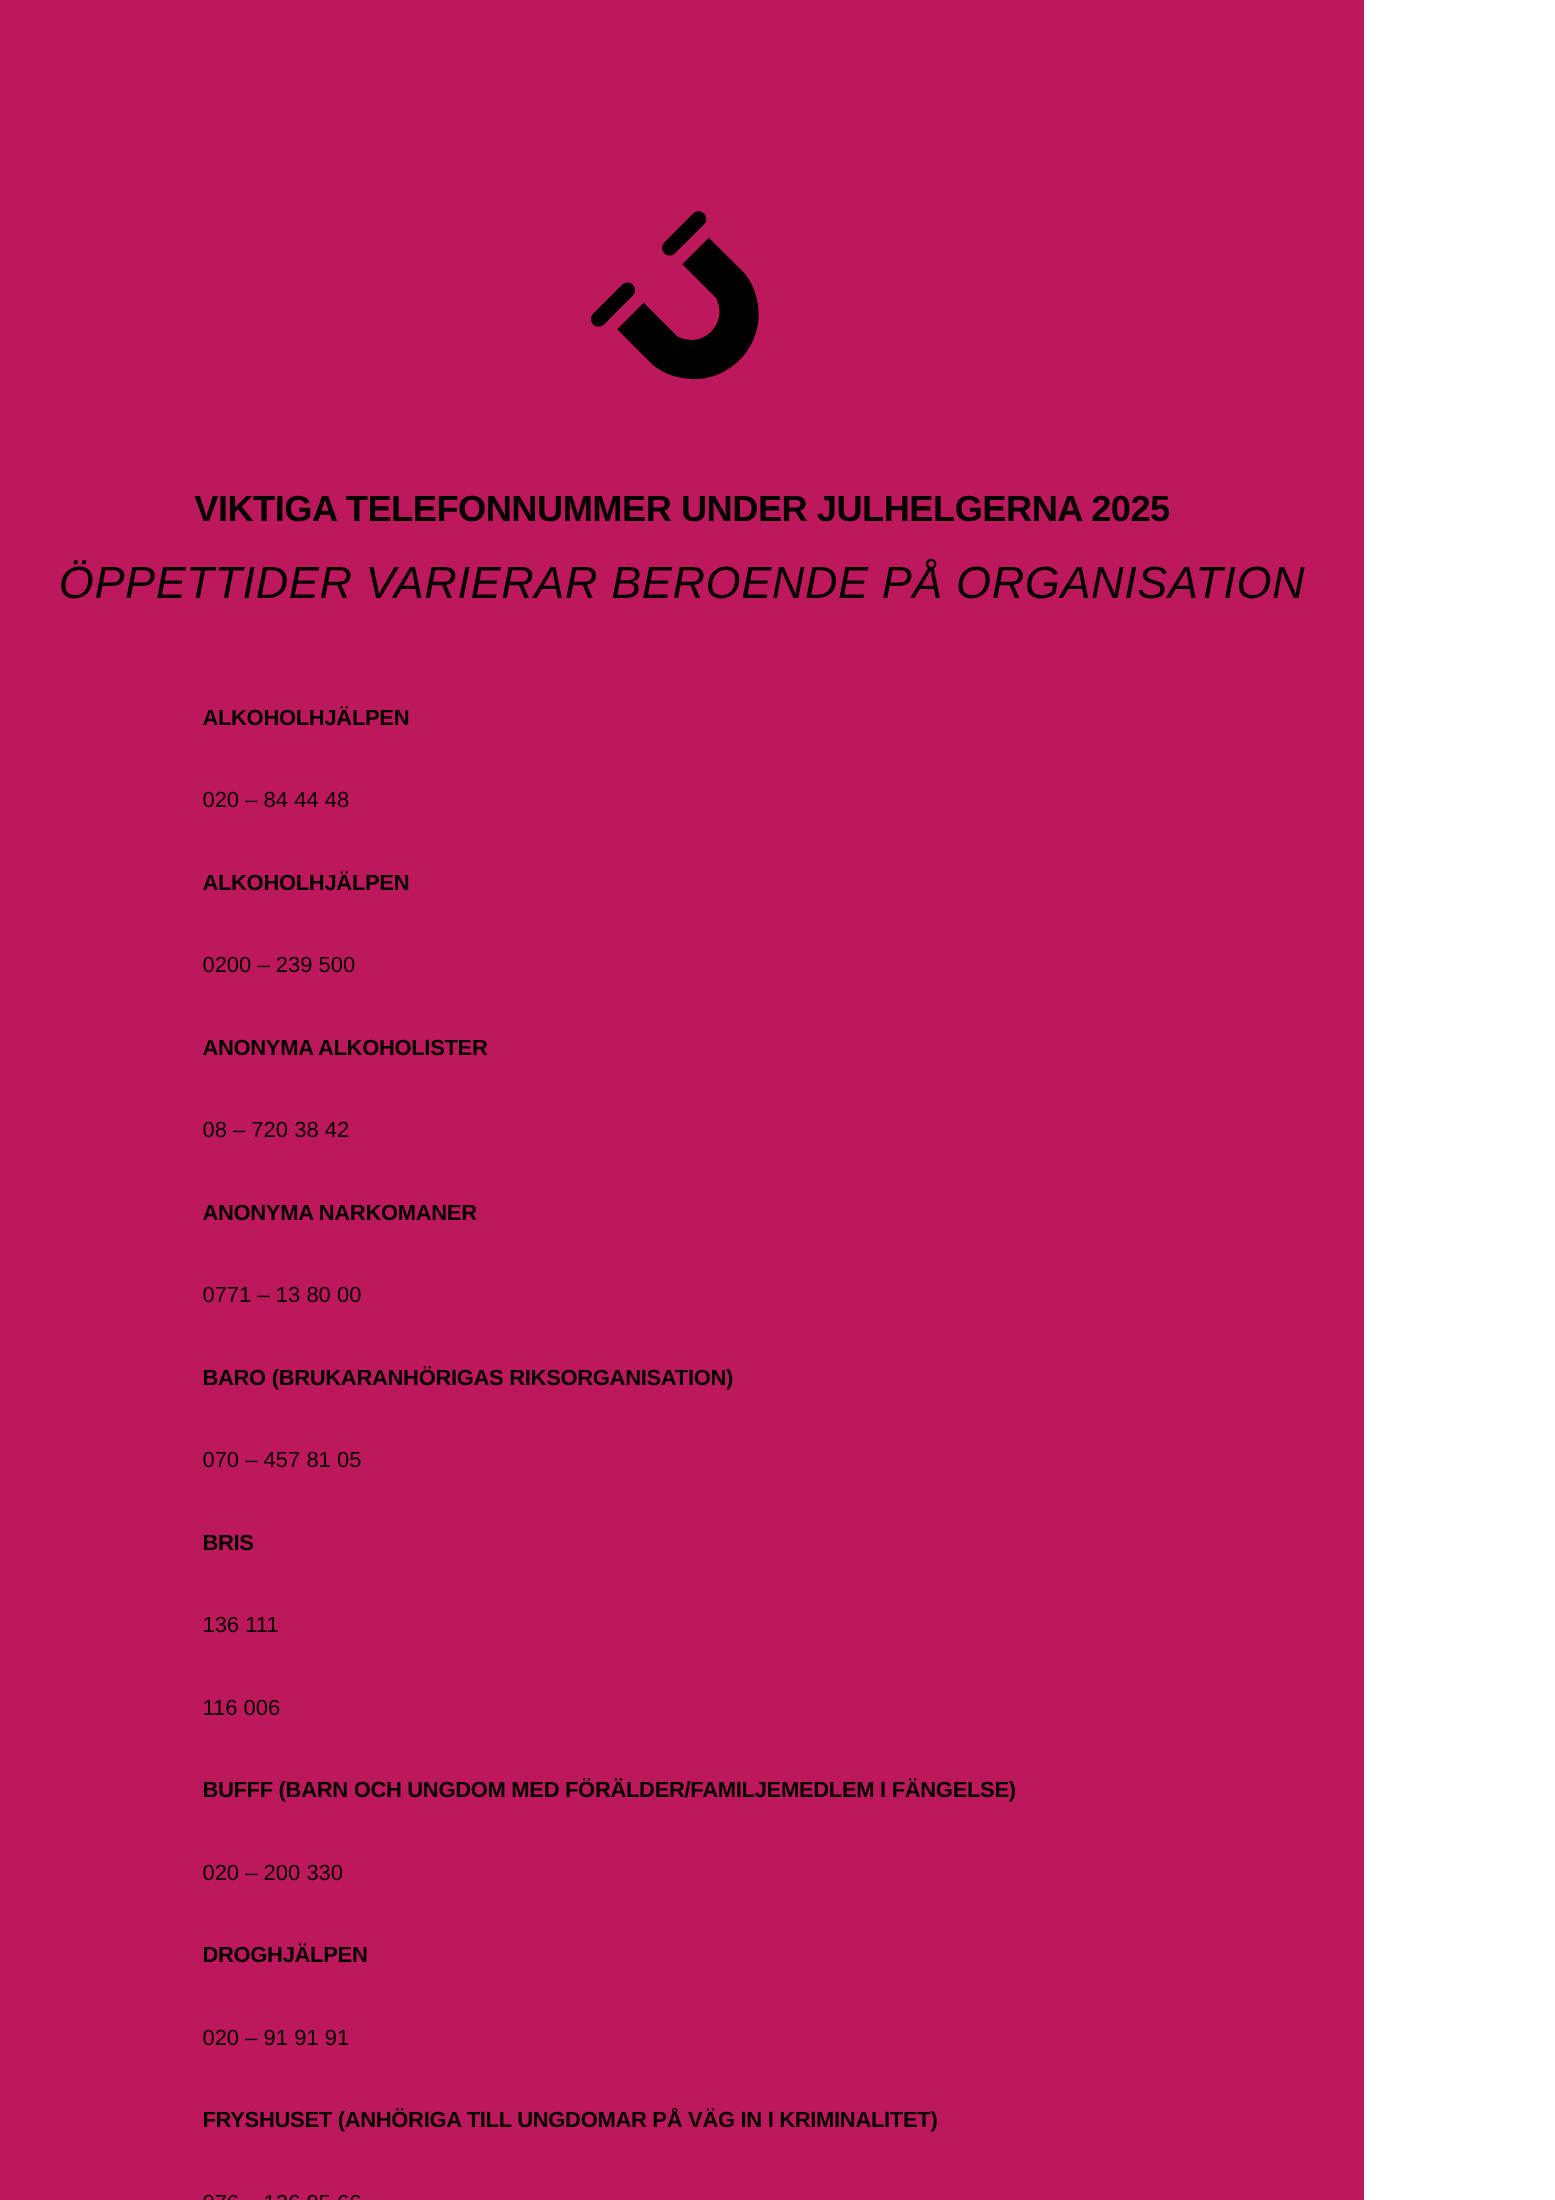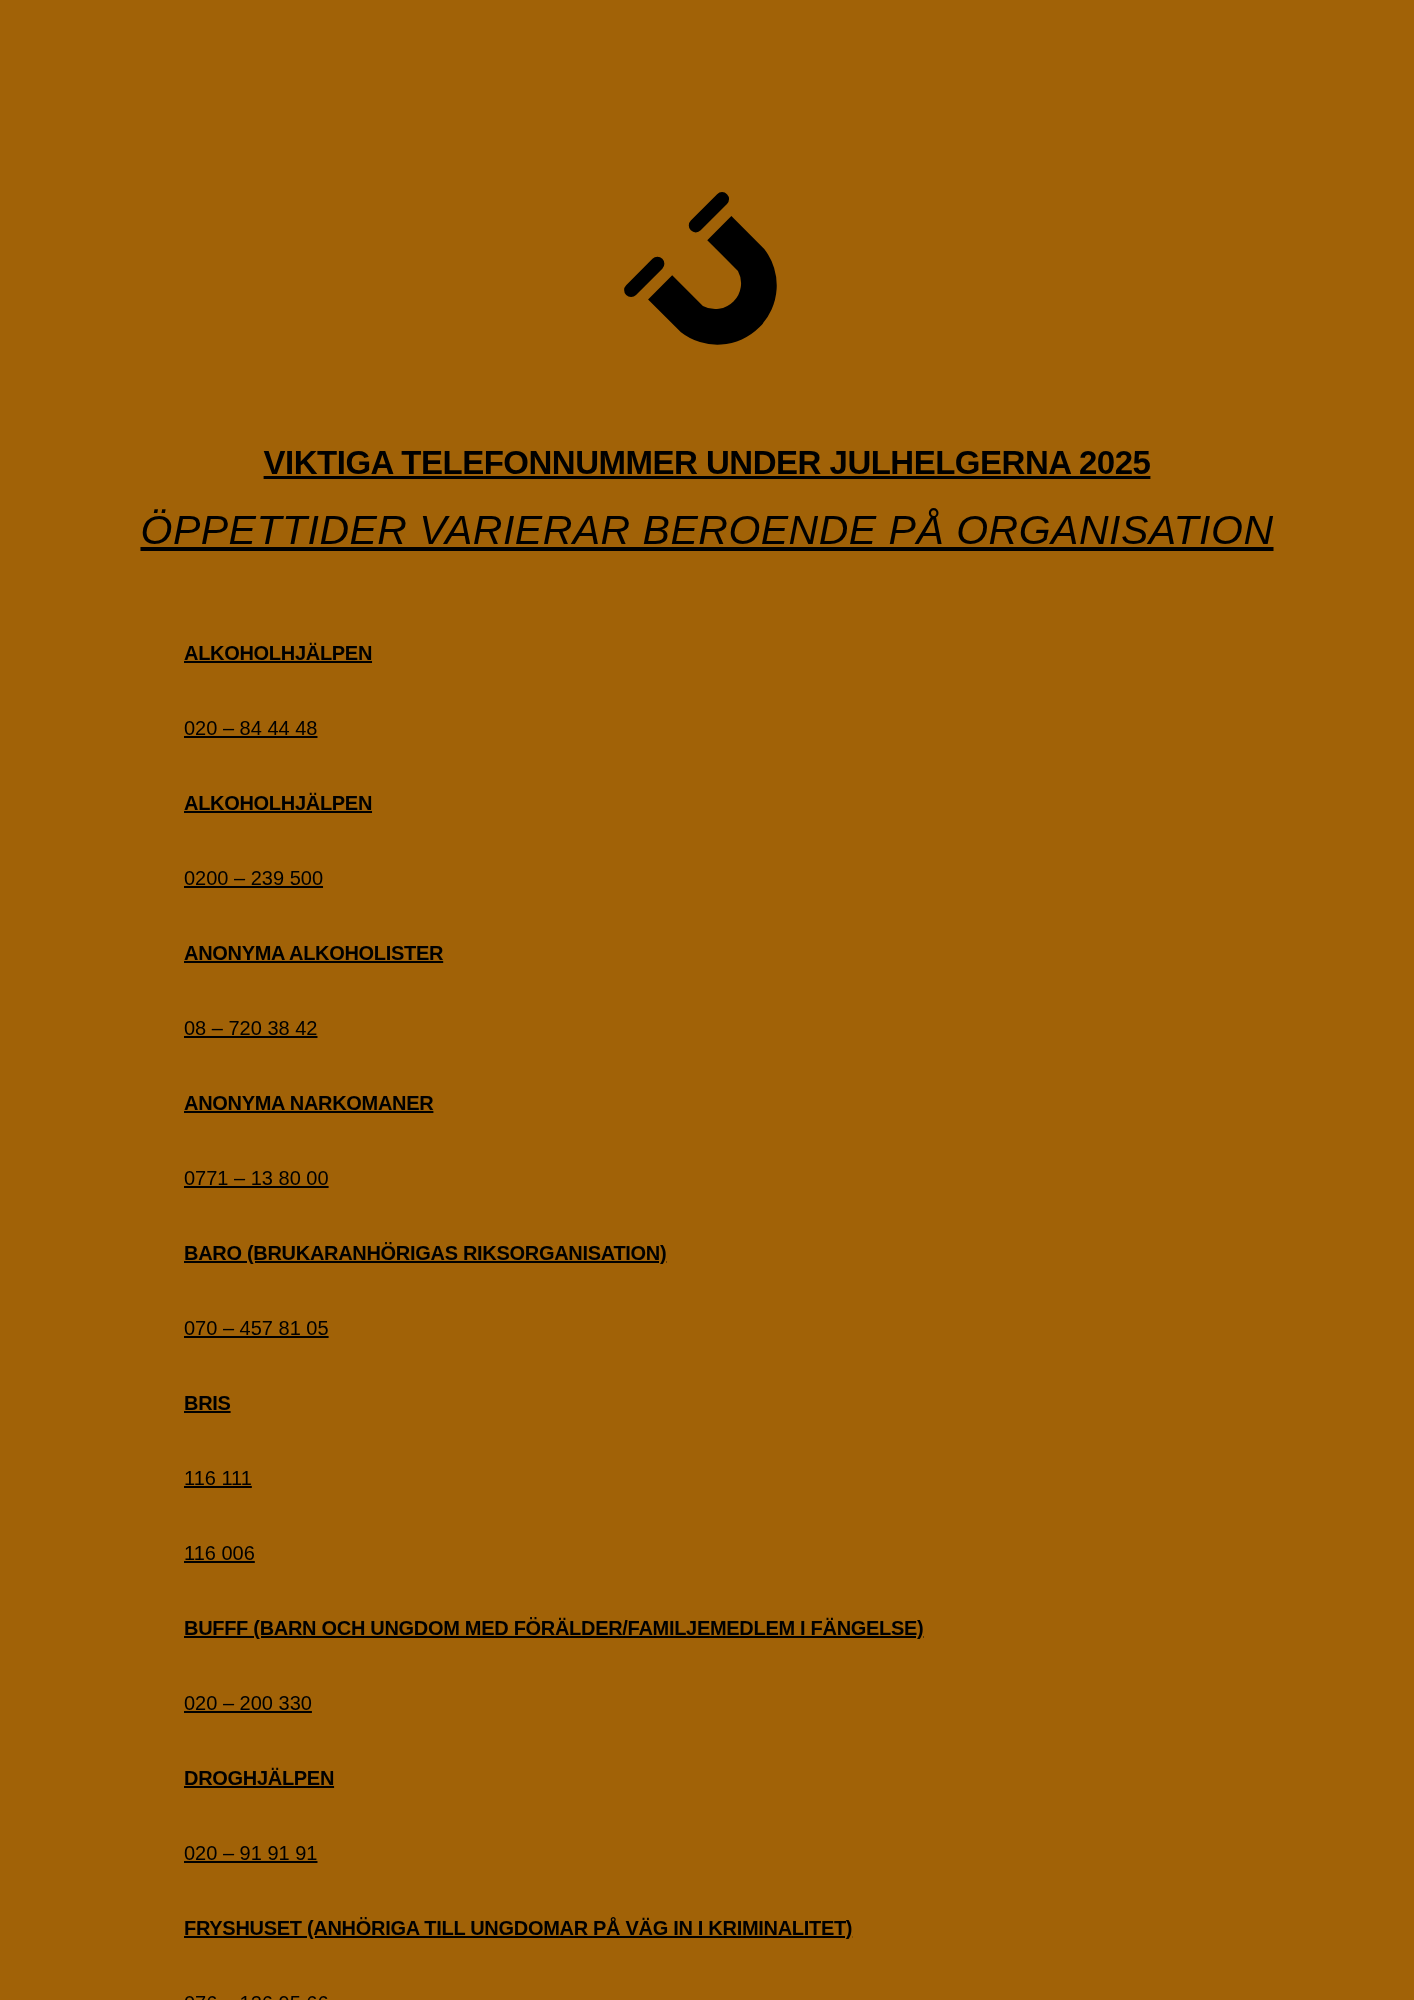--- a/index.html
+++ b/index.html
@@ -7,25 +7,24 @@
   body {
     width: 1414px;
     height: 2000px;
     background: #ffffff;
     color: #000000;
     font-family: "Liberation Sans", sans-serif;
     -webkit-font-smoothing: antialiased;
   }
   .page {
     position: relative;
-    width: 1414px;
+    width: 1240px;
     height: 2000px;
-    background: #a16207;
+    background: #be185d;
     overflow: hidden;
-    text-decoration: underline;
   }
   .icon-wrap {
     margin: 175px auto 0 auto;
     width: 200px;
     height: 200px;
   }
   .doc-title {
     margin: 68px 0 0 0;
     text-align: center;
     font-size: 33px;
@@ -89,21 +88,21 @@
       <p class="org-phone">020 – 84 44 48</p>
       <p class="org-name">ALKOHOLHJÄLPEN</p>
       <p class="org-phone">0200 – 239 500</p>
       <p class="org-name">ANONYMA ALKOHOLISTER</p>
       <p class="org-phone">08 – 720 38 42</p>
       <p class="org-name">ANONYMA NARKOMANER</p>
       <p class="org-phone">0771 – 13 80 00</p>
       <p class="org-name">BARO (BRUKARANHÖRIGAS RIKSORGANISATION)</p>
       <p class="org-phone">070 – 457 81 05</p>
       <p class="org-name">BRIS</p>
-      <p class="org-phone">116 111</p>
+      <p class="org-phone">136 111</p>
       <p class="org-phone">116 006</p>
       <p class="org-name">BUFFF (BARN OCH UNGDOM MED FÖRÄLDER/FAMILJEMEDLEM I FÄNGELSE)</p>
       <p class="org-phone">020 – 200 330</p>
       <p class="org-name">DROGHJÄLPEN</p>
       <p class="org-phone">020 – 91 91 91</p>
       <p class="org-name">FRYSHUSET (ANHÖRIGA TILL UNGDOMAR PÅ VÄG IN I KRIMINALITET)</p>
       <p class="org-phone">076 – 126 95 66</p>
     </div>
 
 </div>

